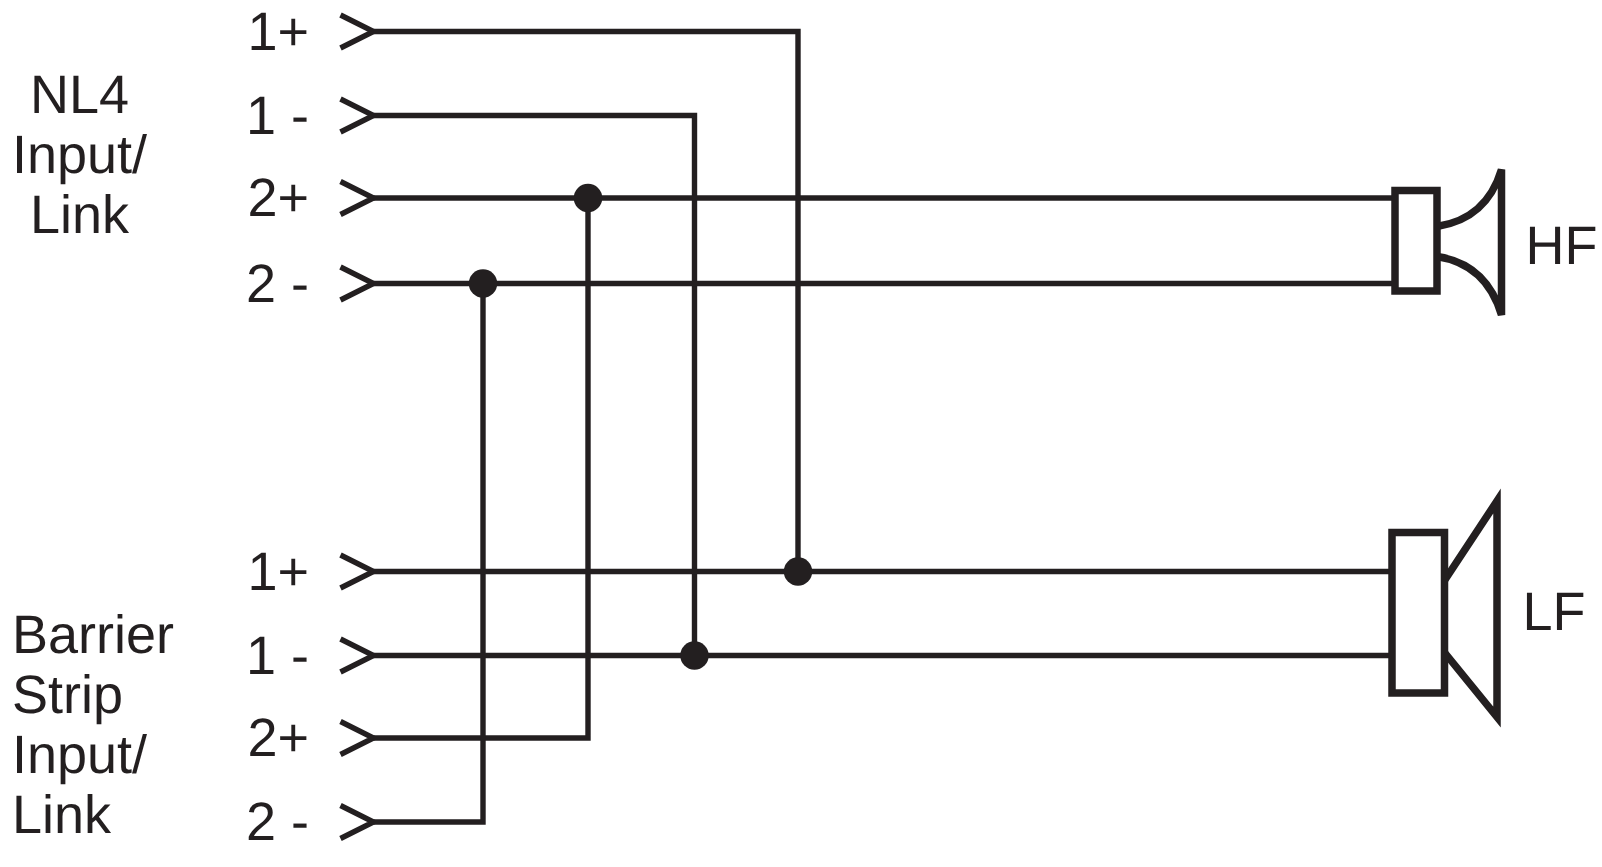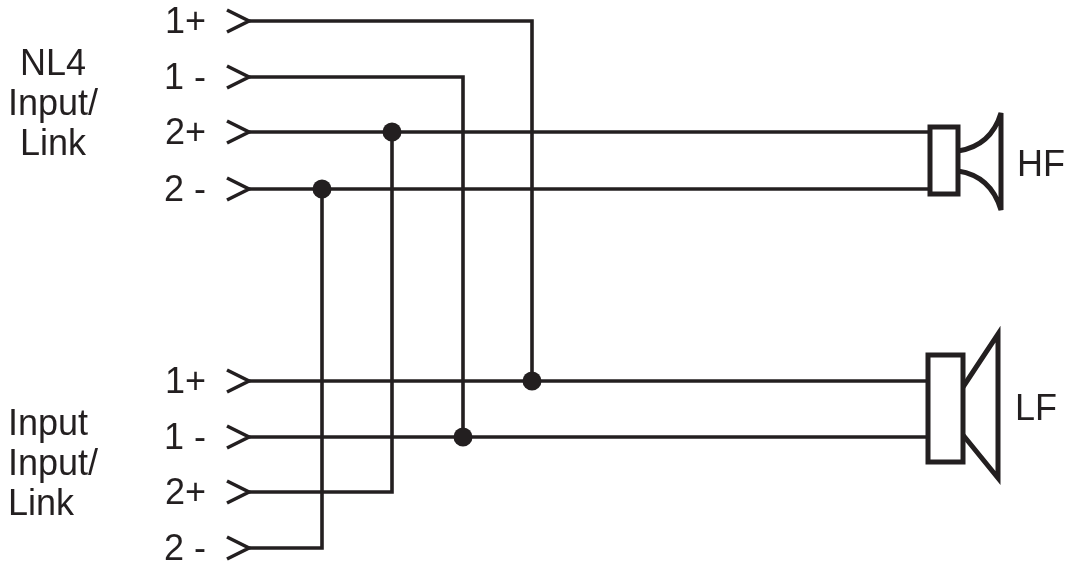--- a/index.html
+++ b/index.html
@@ -88,21 +88,22 @@
     </g>
   </svg>
 
   <div class="lbl block" style="left:8px; top:43px;text-align:center;">
     <div>NL4</div>
     <div>Input/</div>
     <div>Link</div>
   </div>
 
   <div class="lbl block" style="left:8px; top:403px;">
-    <div>Input</div>
+    <div>Barrier</div>
+    <div>Strip</div>
     <div>Input/</div>
     <div>Link</div>
   </div>
 
   <div class="lbl term" style="left:120px; top:1px;">1+</div>
   <div class="lbl term" style="left:120px; top:57px;">1 -</div>
   <div class="lbl term" style="left:120px; top:112px;">2+</div>
   <div class="lbl term" style="left:120px; top:169px;">2 -</div>
 
   <div class="lbl term" style="left:120px; top:361px;">1+</div>

